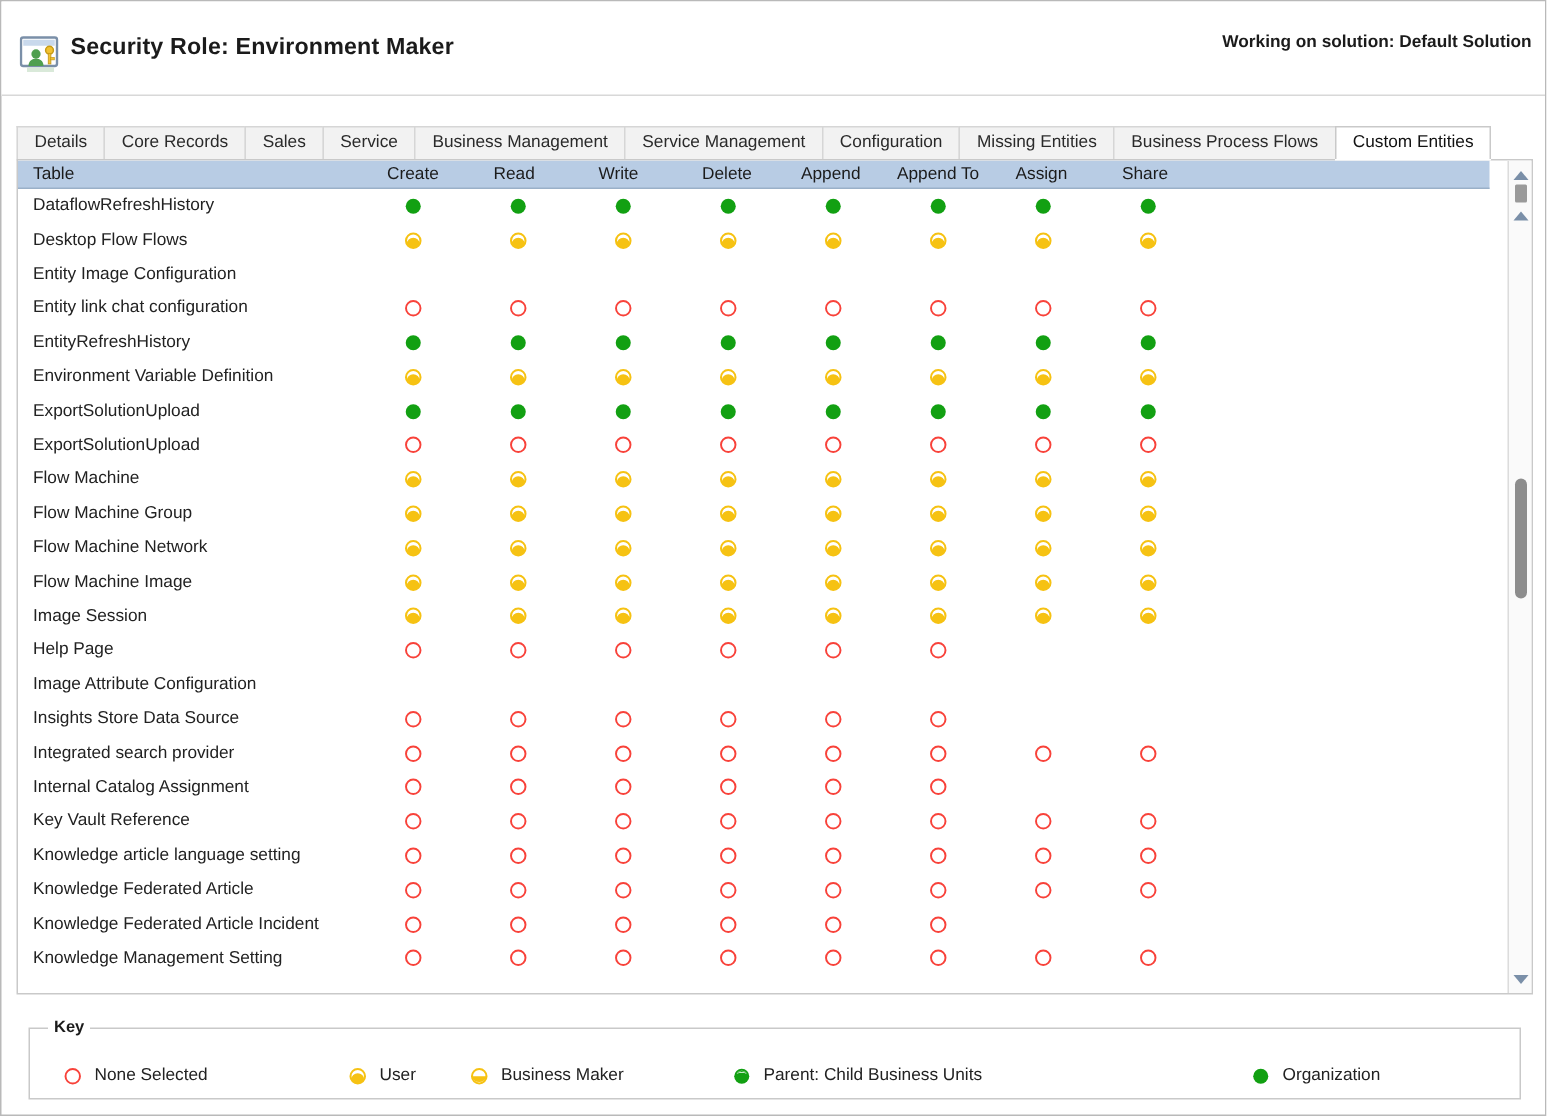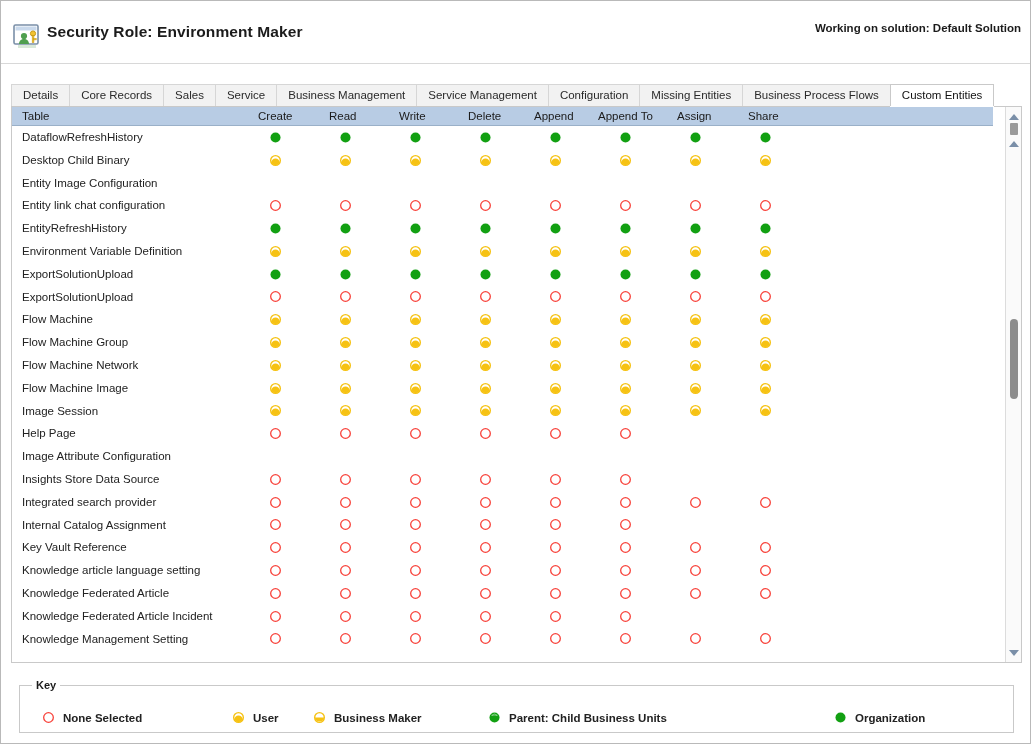--- a/index.html
+++ b/index.html
@@ -143,22 +143,22 @@
     border: 1px solid #c9c9c9;
     background: #ffffff;
   }
   .keylabel {
     position: absolute; left: 12px; top: -7px;
     background: #ffffff; padding: 0 4px;
     font-size: 11px; font-weight: bold; color: #1b1b1b;
   }
   .keyitem {
     position: absolute; top: 25px;
-    display: flex; align-items: flex-end; gap: 8px;
-    font-size: 11.5px; color: #222; font-weight: bold;
+    display: flex; align-items: flex-start; gap: 8px;
+    font-size: 11.5px; color: #222;
   }
   .keyitem .glyph { width: 13px; height: 13px; }
 </style>
 </head>
 <body>
 
 <div id="app">
 
   <div class="header">
     <span class="hdr-icon">
@@ -240,21 +240,21 @@
               <circle cx="7" cy="7" r="5.4" fill="#12a012"></circle>
             </svg>
           </span>
           <span class="cell" style="left: 744px;">
             <svg class="glyph" viewBox="0 0 14 14" width="13" height="13">
               <circle cx="7" cy="7" r="5.4" fill="#12a012"></circle>
             </svg>
           </span>
         </div>
         <div class="row">
-          <span class="name">Desktop Child Binary</span>
+          <span class="name">Desktop Flow Flows</span>
           <span class="cell" style="left: 254px;">
             <svg class="glyph" viewBox="0 0 14 14" width="13" height="13">
               <circle cx="7" cy="7" r="5.2" fill="none" stroke="#f6c213" stroke-width="1.5"></circle>
               <path d="M2.4 9.4a4.6 4.6 0 0 1 9.2 0 5.3 5.3 0 0 1-9.2 0z" fill="#f6c213"></path>
             </svg>
           </span>
           <span class="cell" style="left: 324px;">
             <svg class="glyph" viewBox="0 0 14 14" width="13" height="13">
               <circle cx="7" cy="7" r="5.2" fill="none" stroke="#f6c213" stroke-width="1.5"></circle>
               <path d="M2.4 9.4a4.6 4.6 0 0 1 9.2 0 5.3 5.3 0 0 1-9.2 0z" fill="#f6c213"></path>

